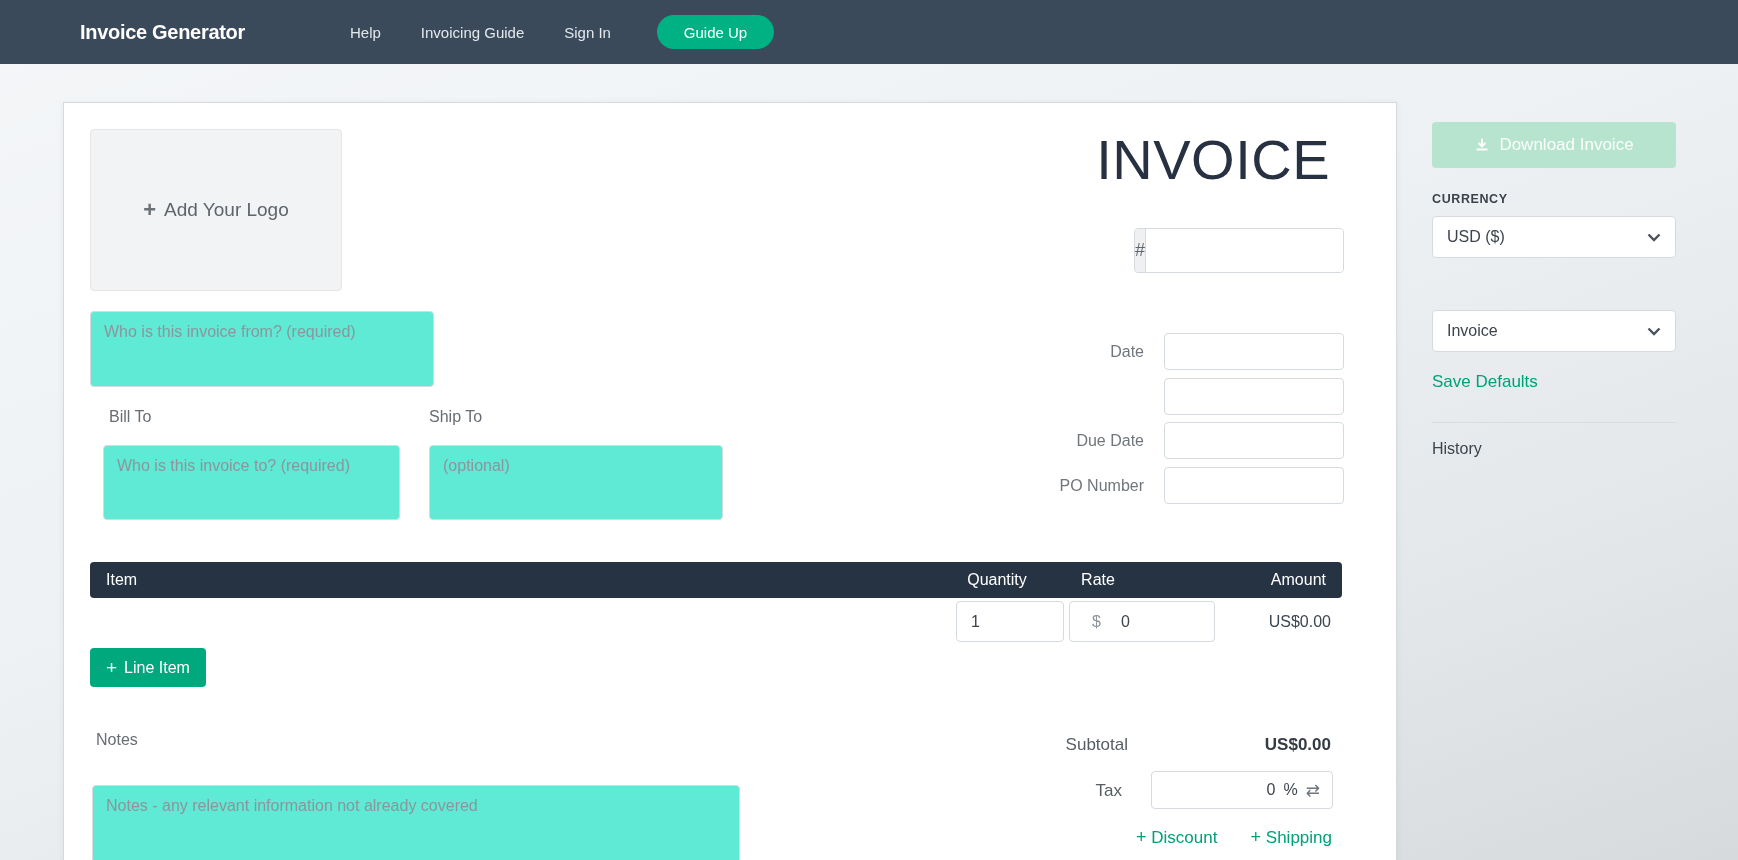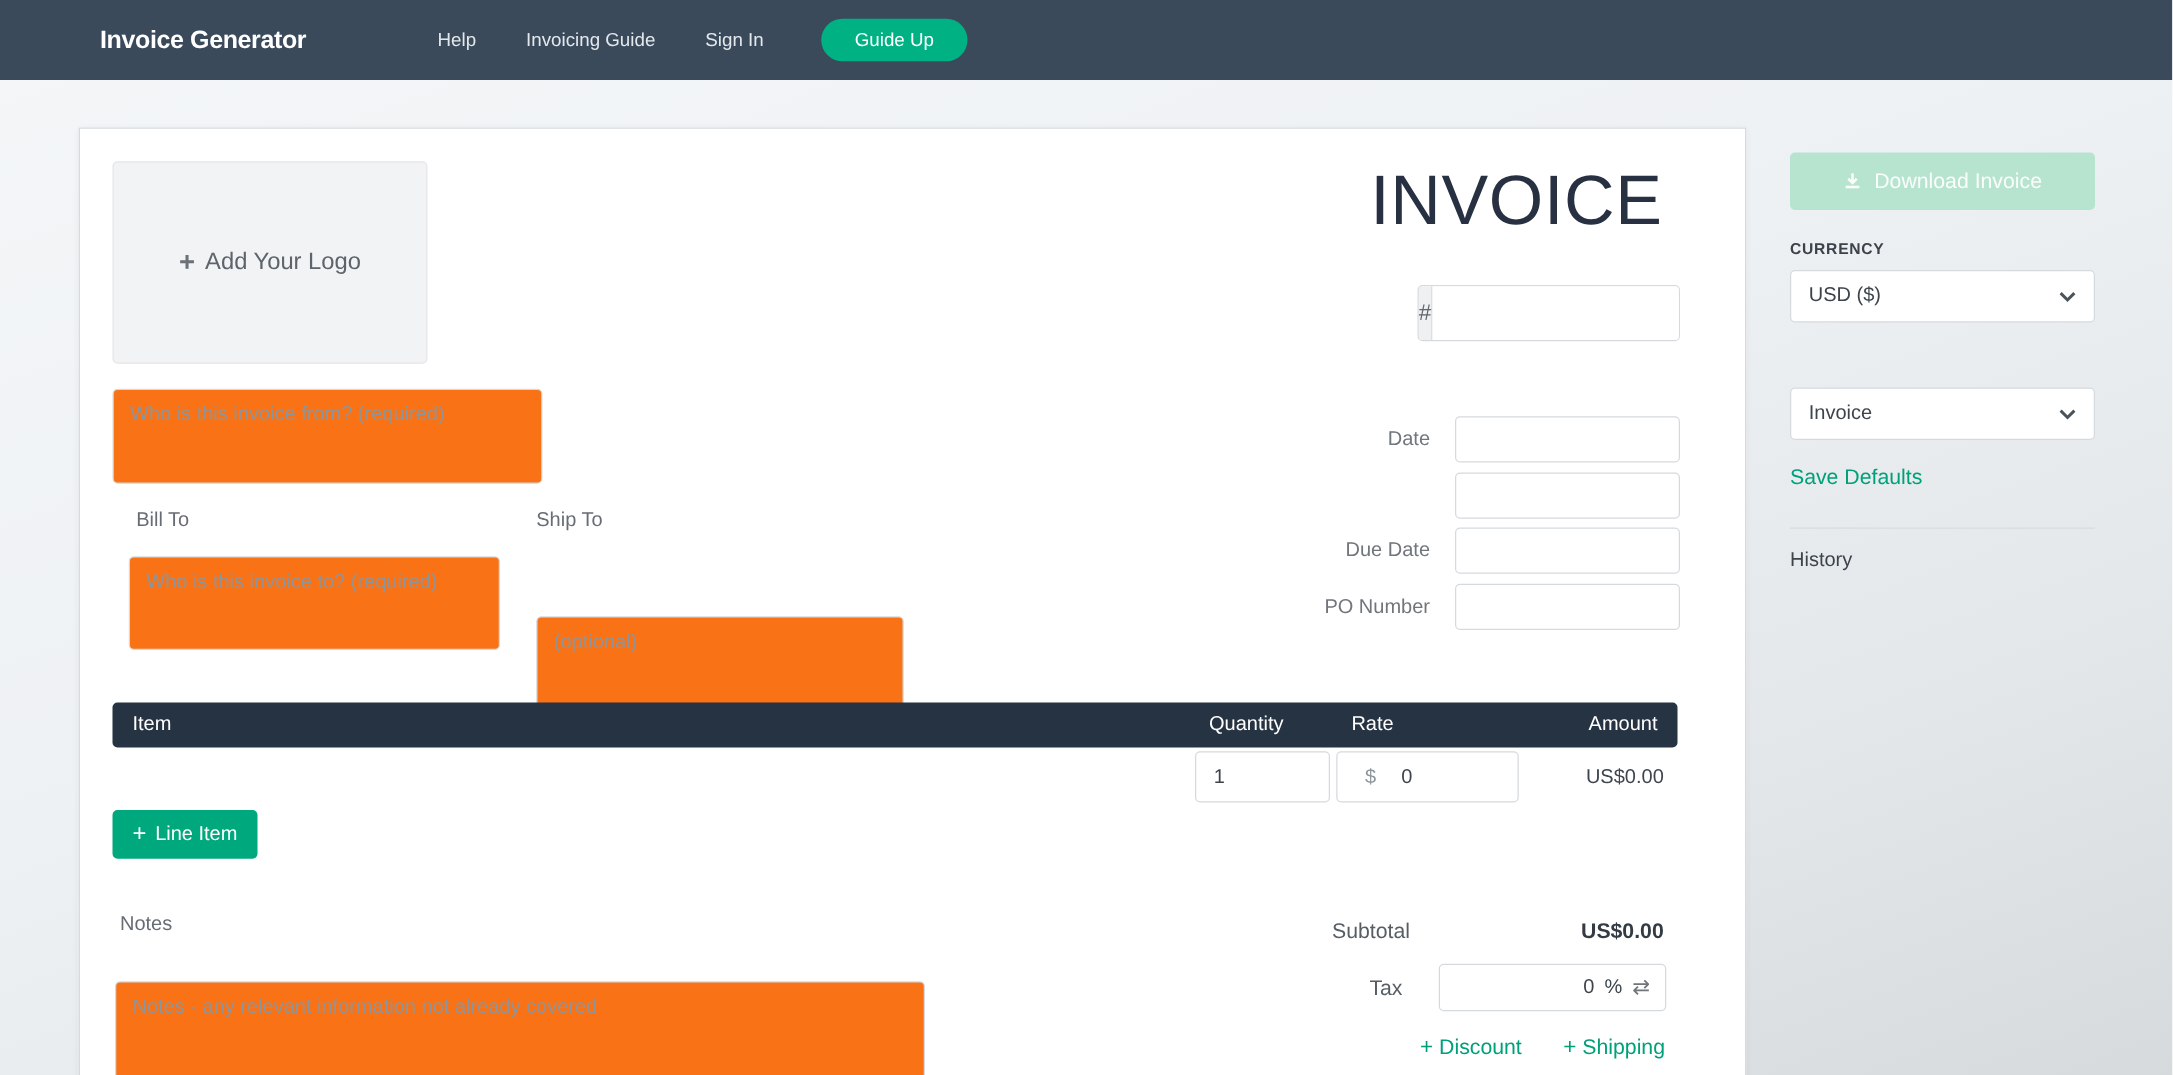--- a/index.html
+++ b/index.html
@@ -63,30 +63,30 @@
     color:#60666d; font-size:18px;
   }
   .number-input {
     flex:1; border:none; outline:none; text-align:right; padding-right:14px;
     font-size:17px; color:#2f3740; font-family:inherit;
   }
 
   textarea {
     border:1px solid #d5dade; border-radius:4px; resize:none; outline:none;
     font-family:inherit; font-size:16px; color:#3d444c; padding:11px 13px;
-    background:#f97316;
+    background:#5eead4;
   }
   textarea::placeholder, input::placeholder { color:#8d959c; opacity:1; }
 
   .from-textarea { position:absolute; left:26px; top:208px; width:344px; height:76px; }
   .section-label { position:absolute; font-size:16px; color:#676d74; }
   .billto-label { left:45px; top:305px; }
   .shipto-label { left:365px; top:305px; }
   .billto-textarea { position:absolute; left:39px; top:342px; width:297px; height:75px; }
-  .shipto-textarea { position:absolute; left:365px; top:342px; width:294px; height:75px;margin-top:48px; }
+  .shipto-textarea { position:absolute; left:365px; top:342px; width:294px; height:75px; }
 
   .meta-row { position:absolute; left:700px; width:580px; height:37px; }
   .meta-label {
     position:absolute; left:0; width:380px; text-align:right;
     line-height:37px; font-size:16px; color:#70767c;
   }
   .meta-input {
     position:absolute; left:400px; width:180px; height:37px;
     border:1px solid #d5dade; border-radius:4px; outline:none;
     font-family:inherit; font-size:15px; padding:0 10px; color:#3d444c;

